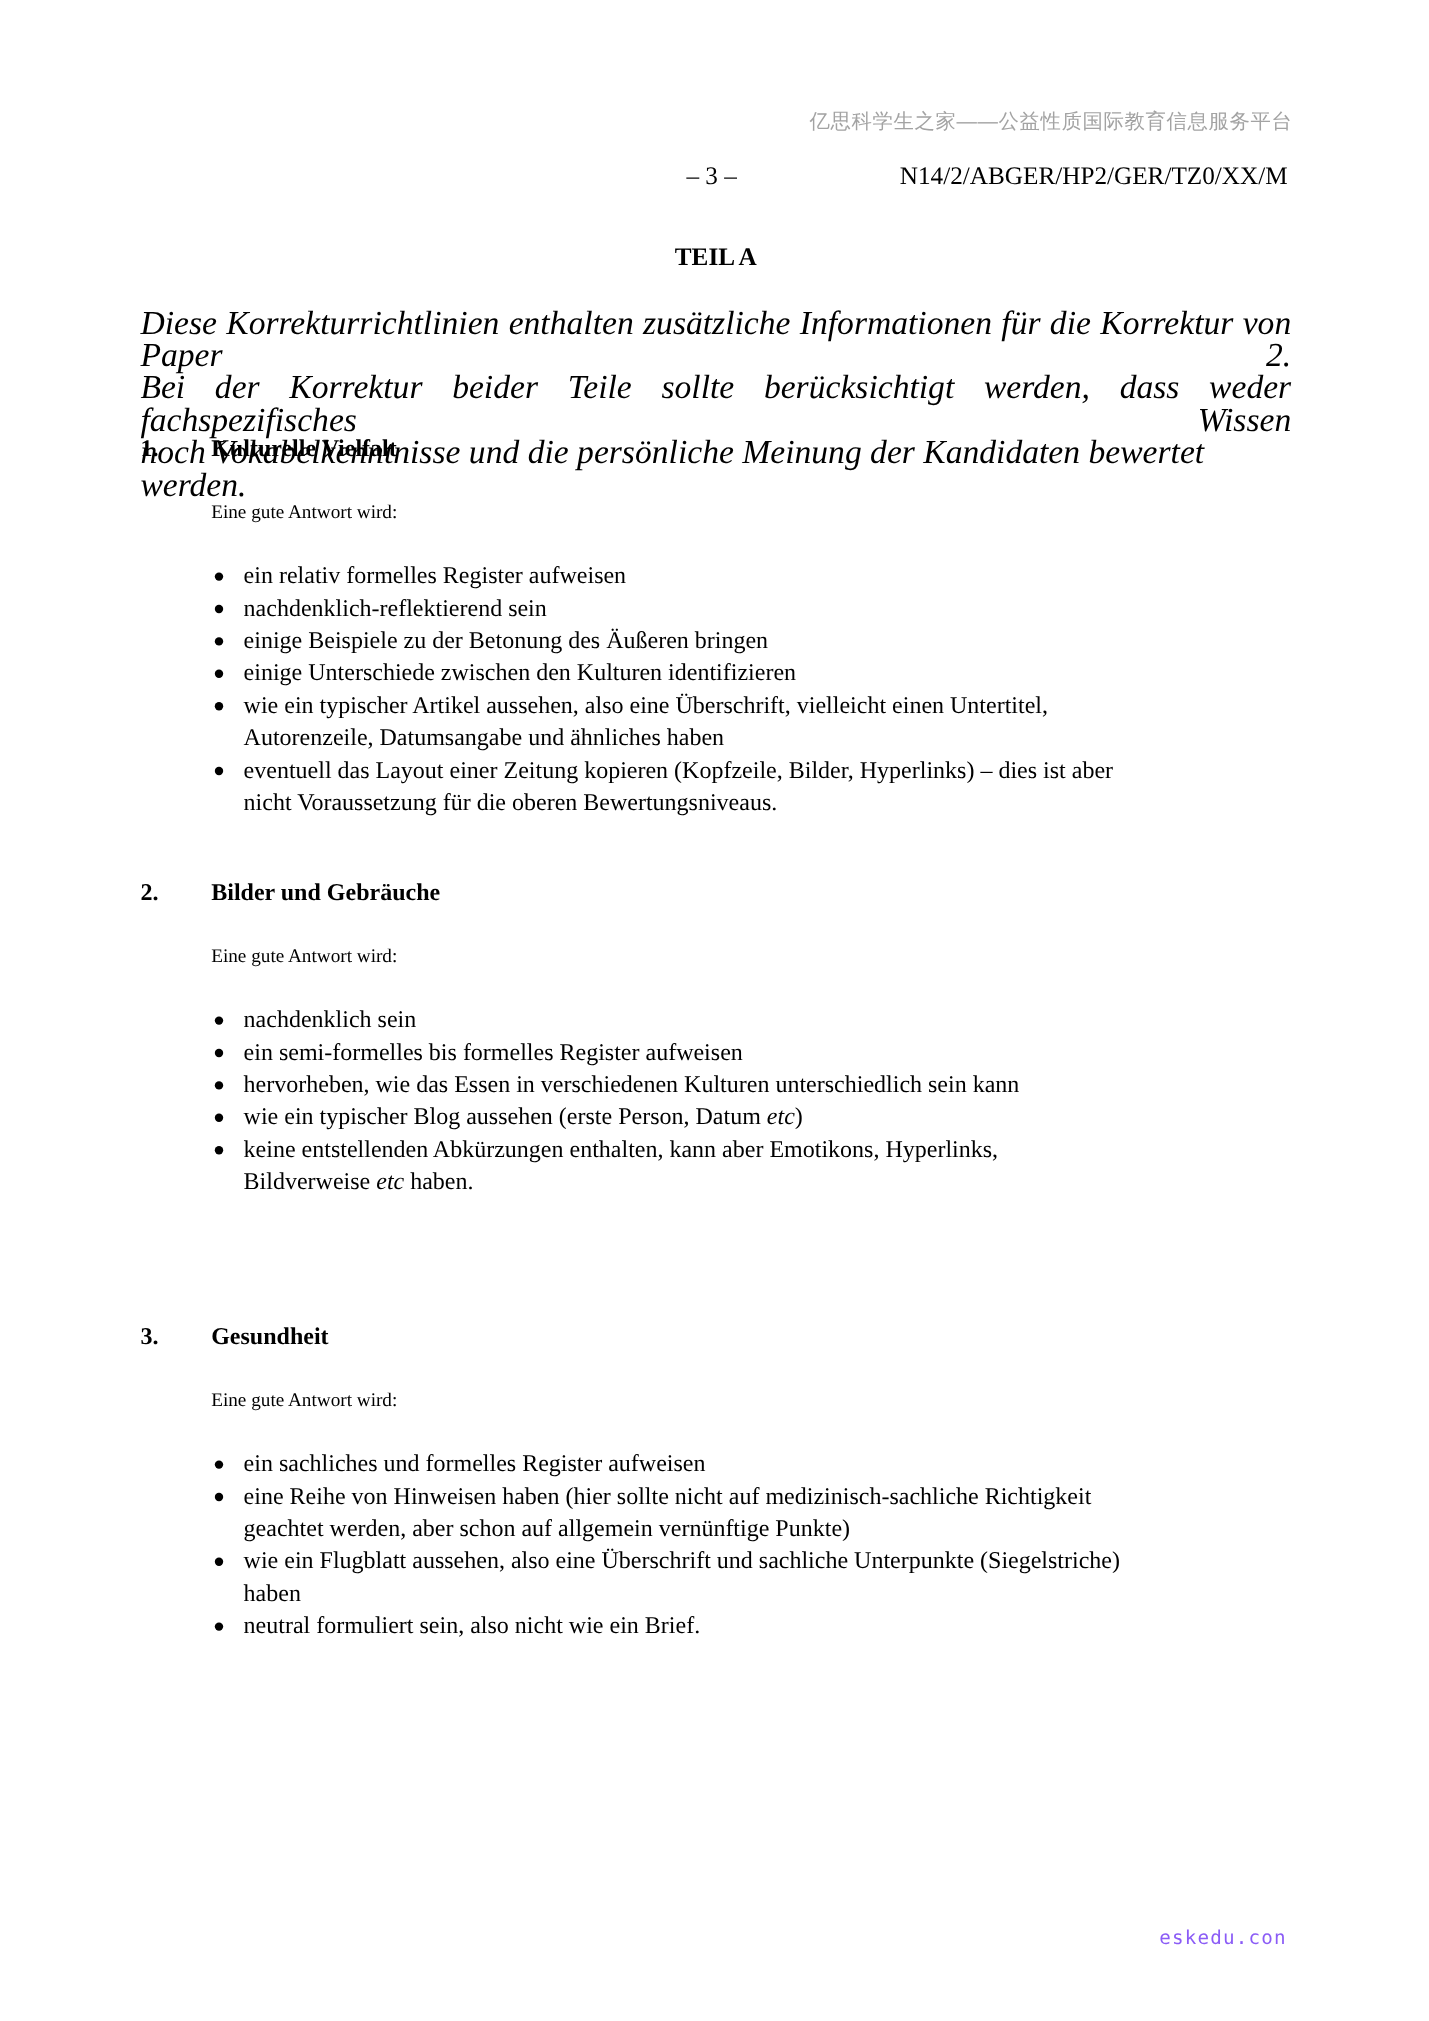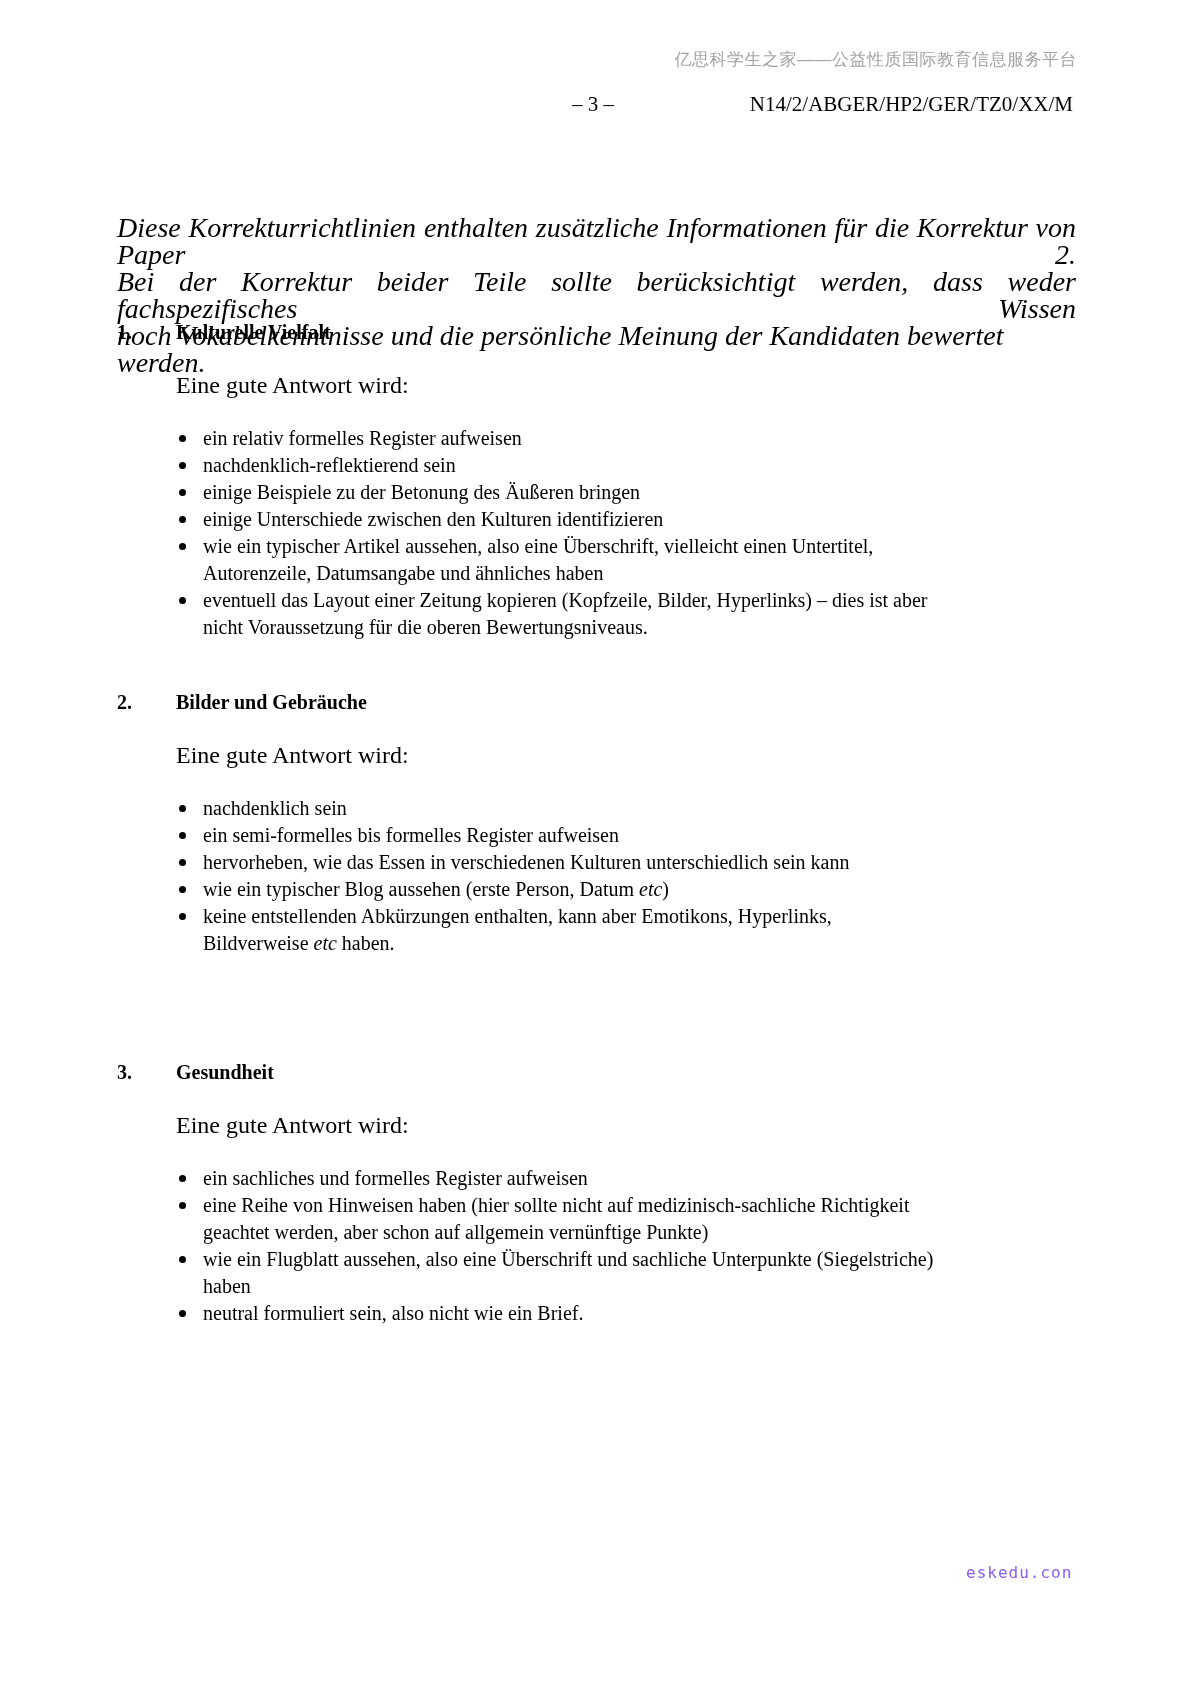--- a/index.html
+++ b/index.html
@@ -4,21 +4,21 @@
 <style>
   html, body { margin: 0; padding: 0; }
   body {
     width: 1191px; height: 1684px;
     background: #ffffff;
     font-family: "Liberation Serif", serif;
     color: #000000;
     position: relative;
     overflow: hidden;
   }
-  .page { position: absolute; inset: 0; }
+  .page { position: absolute; inset: 0; margin-top: 42px; }
 
   .wm-top {
     position: absolute; top: 48px; right: 114px;
     font-family: "Liberation Sans", sans-serif;
     font-size: 17px; letter-spacing: 0.5px;
     color: #a3a3a3;
   }
 
   .header-row { position: absolute; top: 92px; left: 0; width: 100%; height: 28px; font-size: 21px; }
   .page-num { position: absolute; left: 566px; width: 54px; text-align: center; }
@@ -35,21 +35,21 @@
   }
   .intro .jline { text-align: justify; text-align-last: justify; }
 
   .section { position: absolute; left: 117px; width: 959px; }
   .sec-1 { top: 319px; }
   .sec-2 { top: 689px; }
   .sec-3 { top: 1059px; }
 
   .sec-head { display: flex; font-weight: bold; font-size: 20px; line-height: 27px; }
   .sec-num { width: 59px; flex: 0 0 59px; }
-  .sec-lead { margin-top: 26px; margin-left: 59px; font-size: 24px; line-height: 27px; }
+  .sec-lead { margin-top: 26px; margin-left: 59px; font-size: 16px; line-height: 27px; }
 
   ul.bullets {
     list-style: none;
     margin: 26px 0 0 59px; padding: 0;
     width: 900px;
     font-size: 20px; line-height: 27px;
   }
   ul.bullets li { position: relative; padding-left: 27px; }
   ul.bullets li::before {
     content: "";
@@ -69,20 +69,21 @@
 
 <div class="page">
 
   <div class="wm-top">亿思科学生之家——公益性质国际教育信息服务平台</div>
 
   <div class="header-row">
     <span class="page-num">– 3 –</span>
     <span class="doc-code">N14/2/ABGER/HP2/GER/TZ0/XX/M</span>
   </div>
 
+  <div class="doc-title">TEIL A</div>
 
   <div class="intro">
     <div class="jline">Diese Korrekturrichtlinien enthalten zusätzliche Informationen für die Korrektur von Paper 2.</div>
     <div class="jline">Bei der Korrektur beider Teile sollte berücksichtigt werden, dass weder fachspezifisches Wissen</div>
     <div>noch Vokabelkenntnisse und die persönliche Meinung der Kandidaten bewertet werden.</div>
   </div>
 
   <div class="section sec-1">
     <div class="sec-head">
       <span class="sec-num">1.</span>

